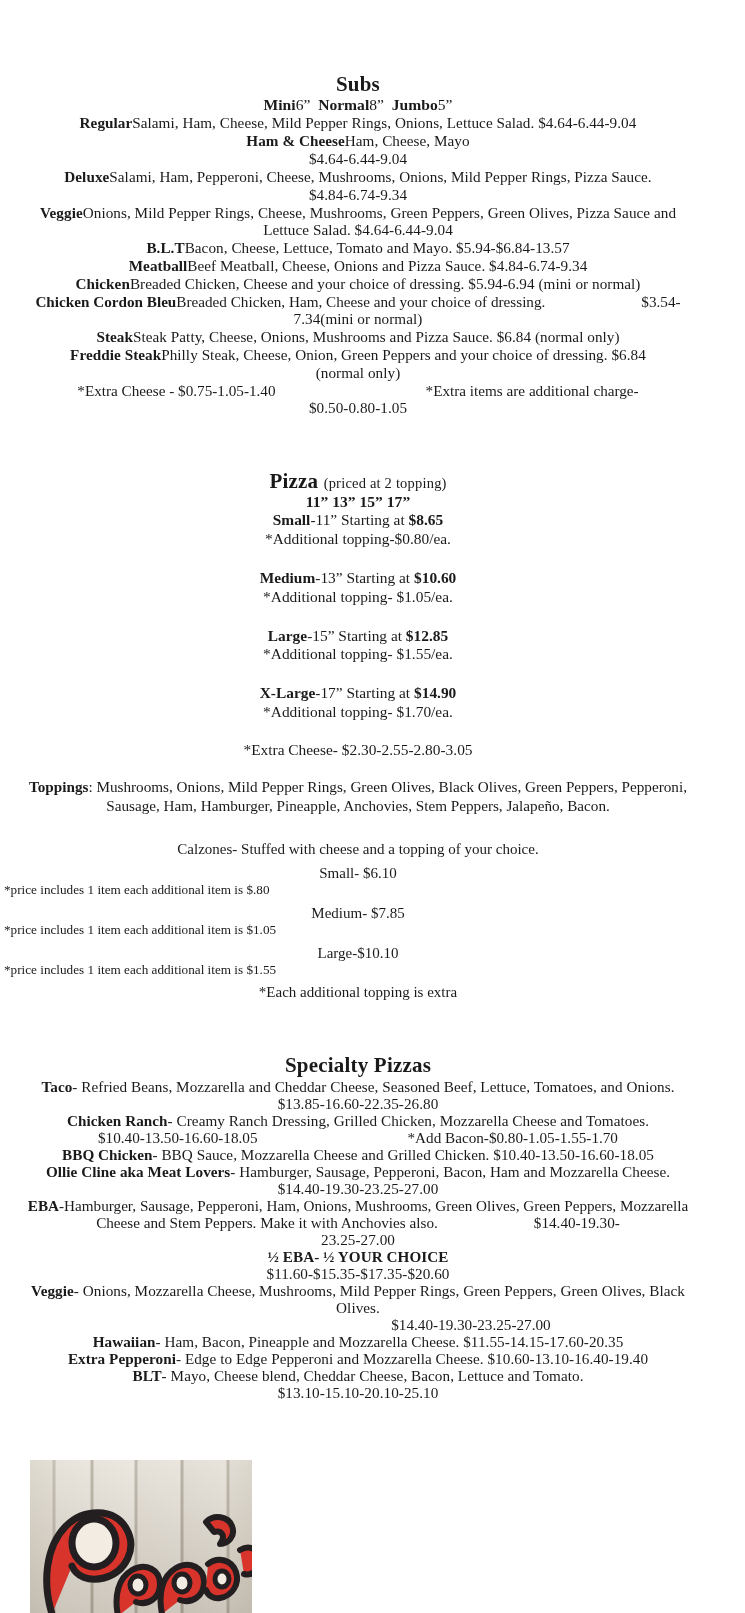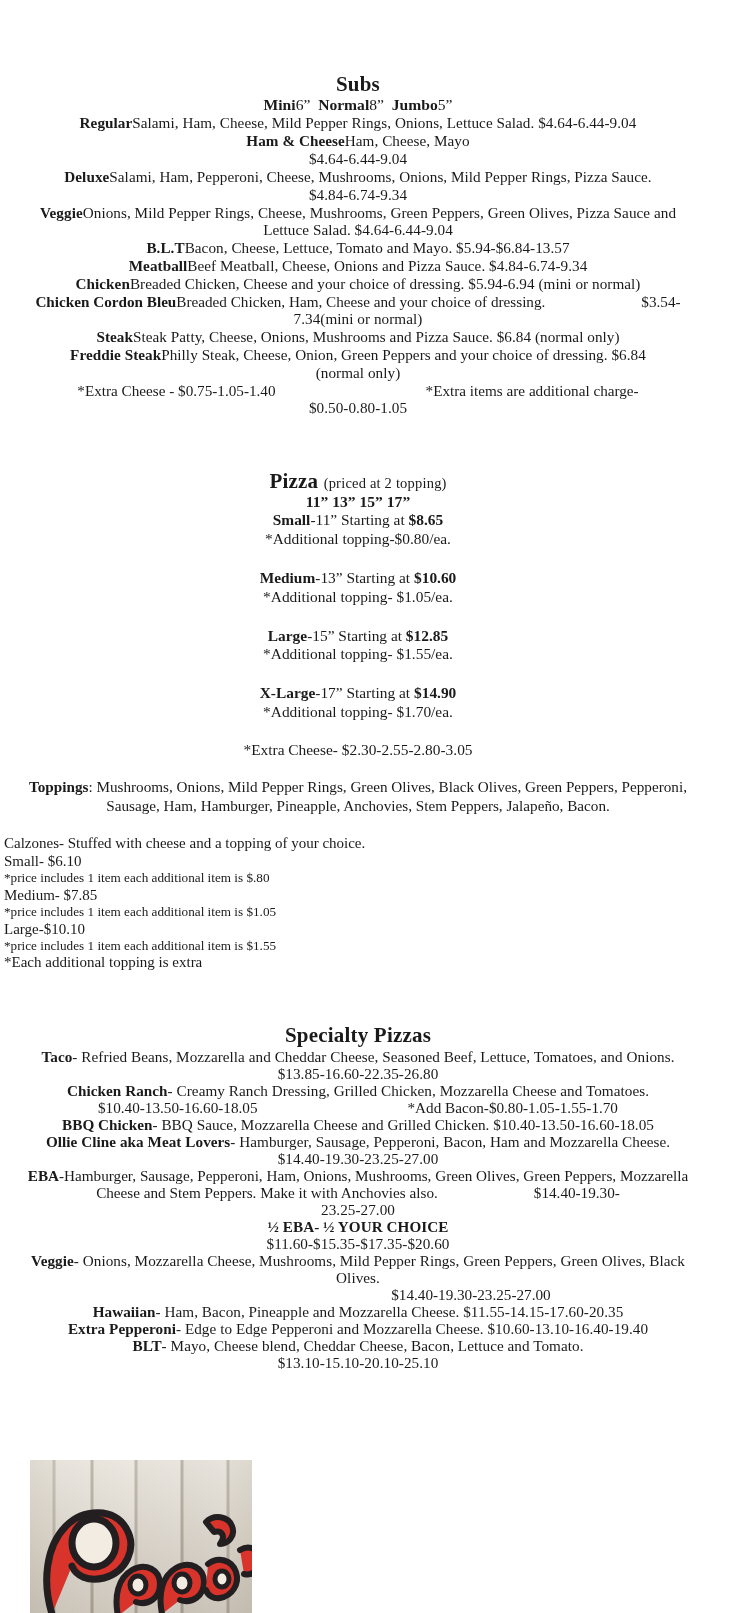--- a/index.html
+++ b/index.html
@@ -67,23 +67,24 @@
   }
   .split .gap-lg { display: inline-block; width: 150px; }
   .split .gap-md { display: inline-block; width: 96px; }
 
   .small-note {
     font-size: 13.2px;
     line-height: 1.2;
   }
 
   .calz-line {
-    text-align: left;
+    text-align: center;
     font-size: 15px;
     line-height: 1.2;
+    margin-top: 6px;
   }
 
   
   #subs-section { padding-top: 68px; }
   #subs-section .line { margin-bottom: 1px; }
 
   
   .pz-group { margin-top: 20px; }
   .pz-line {
     text-align: center;

